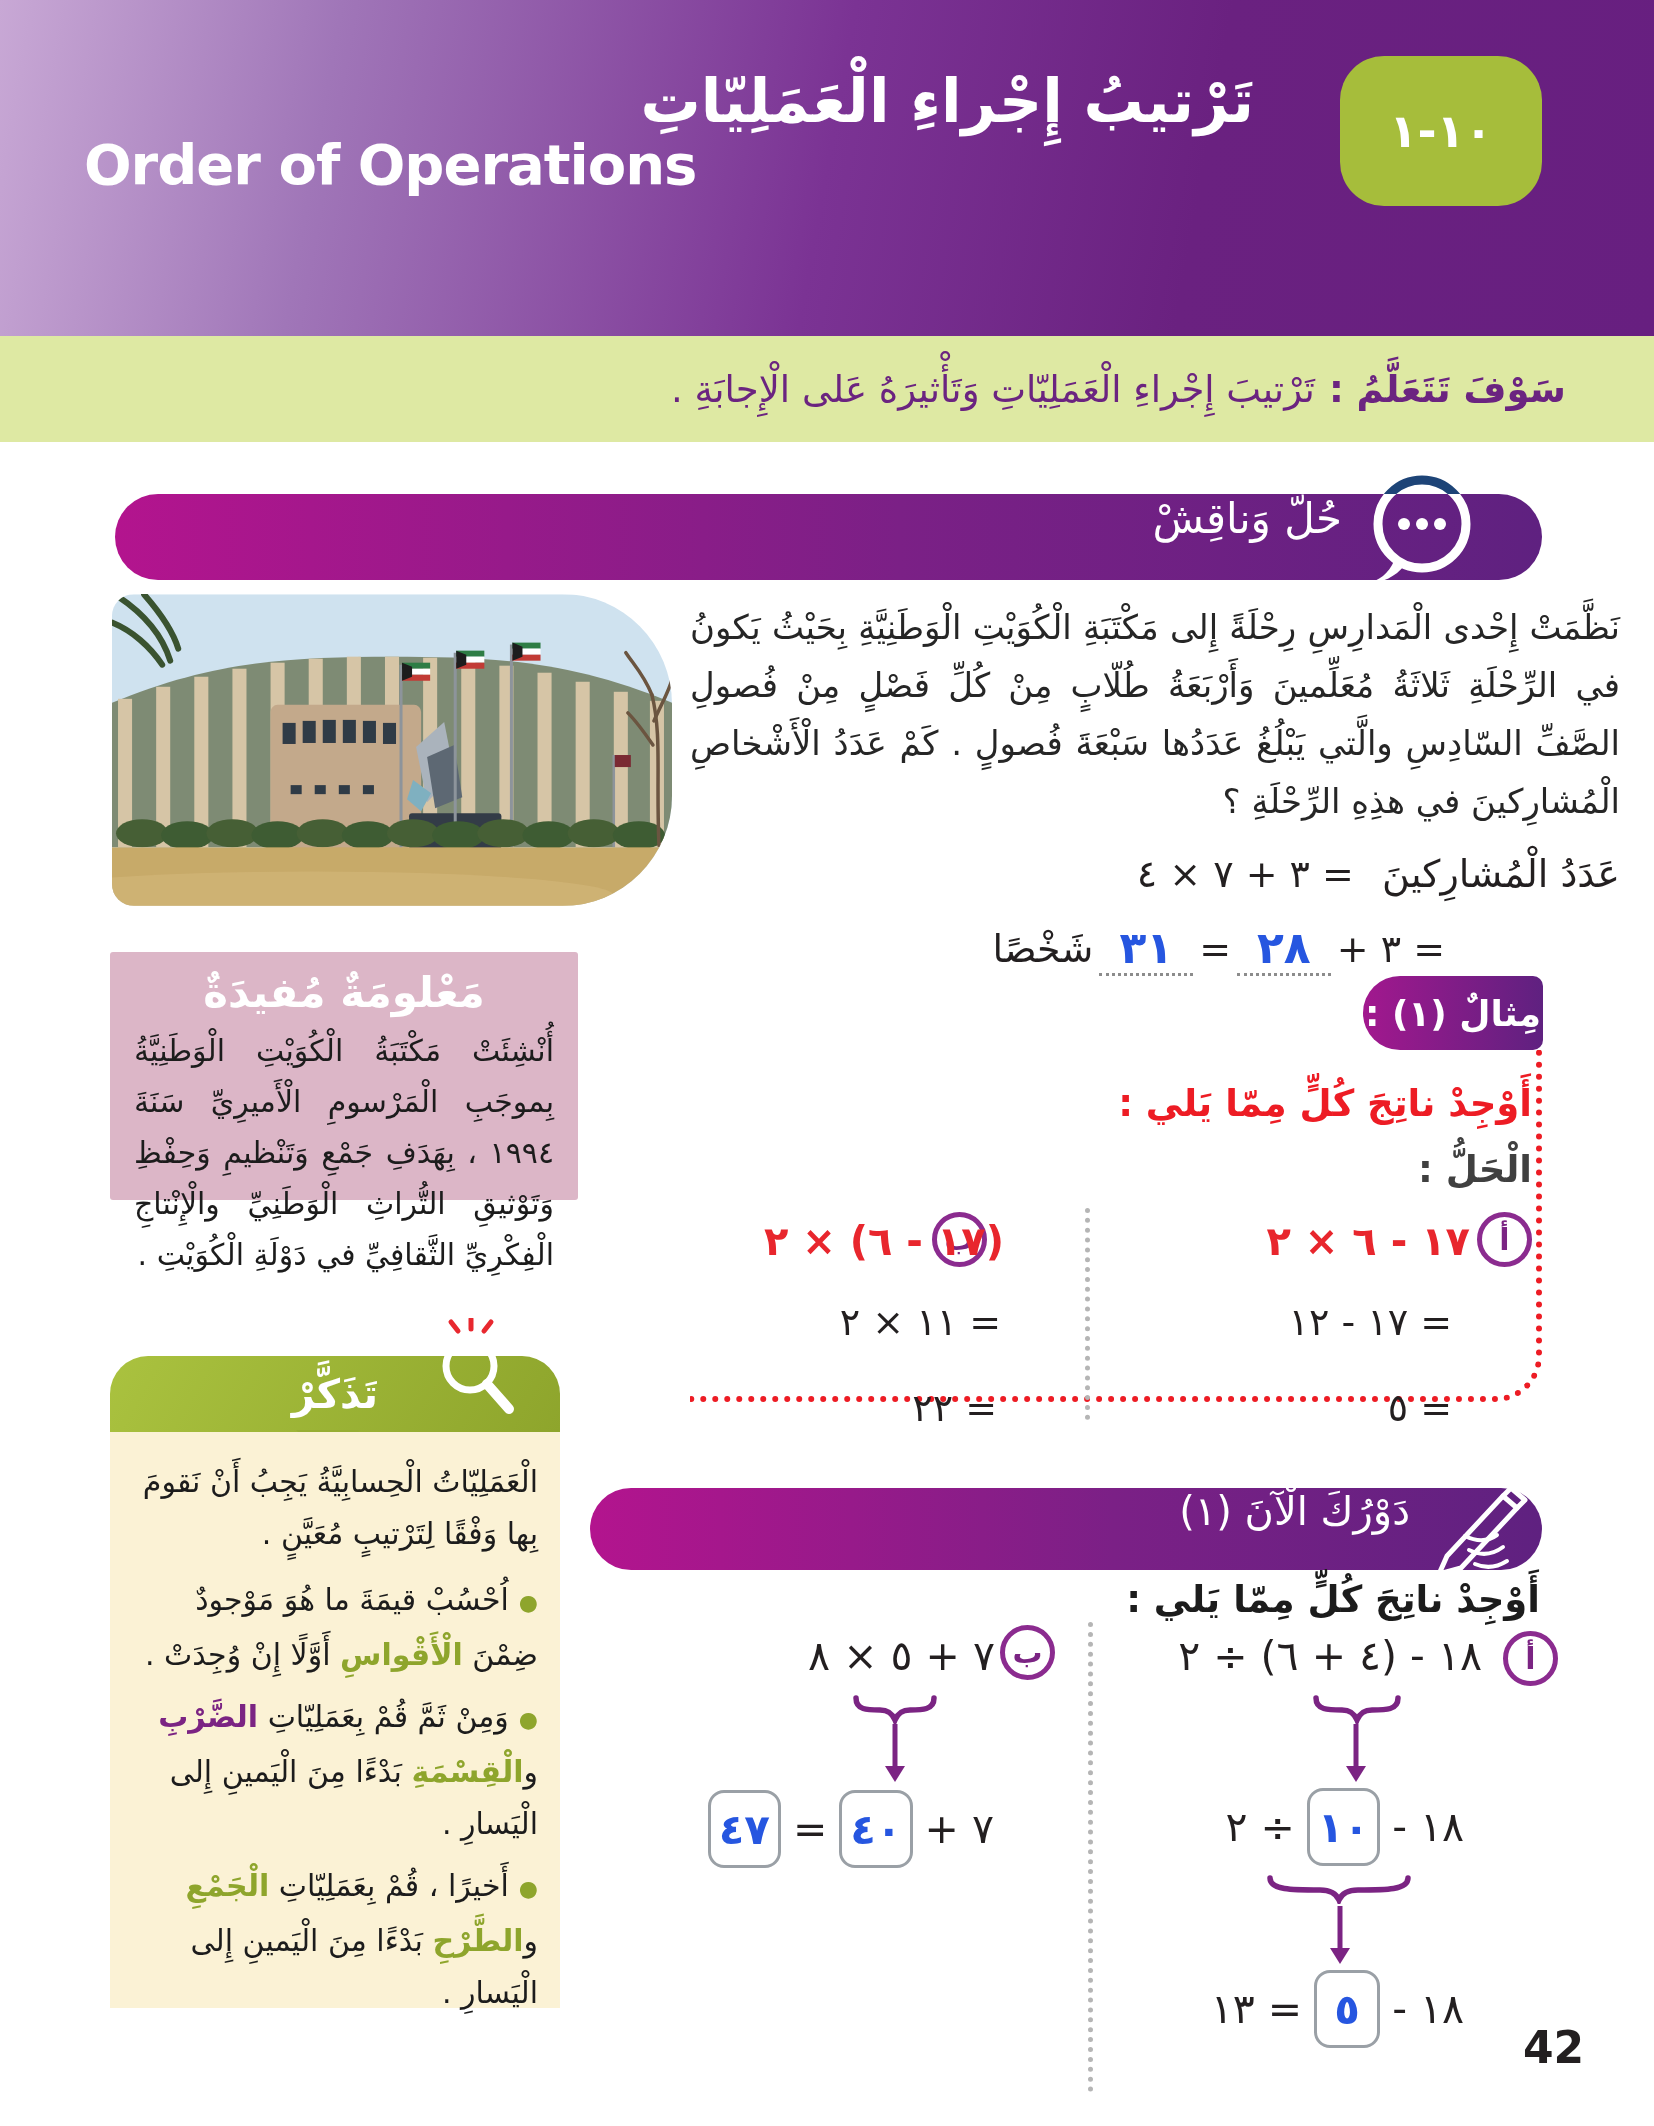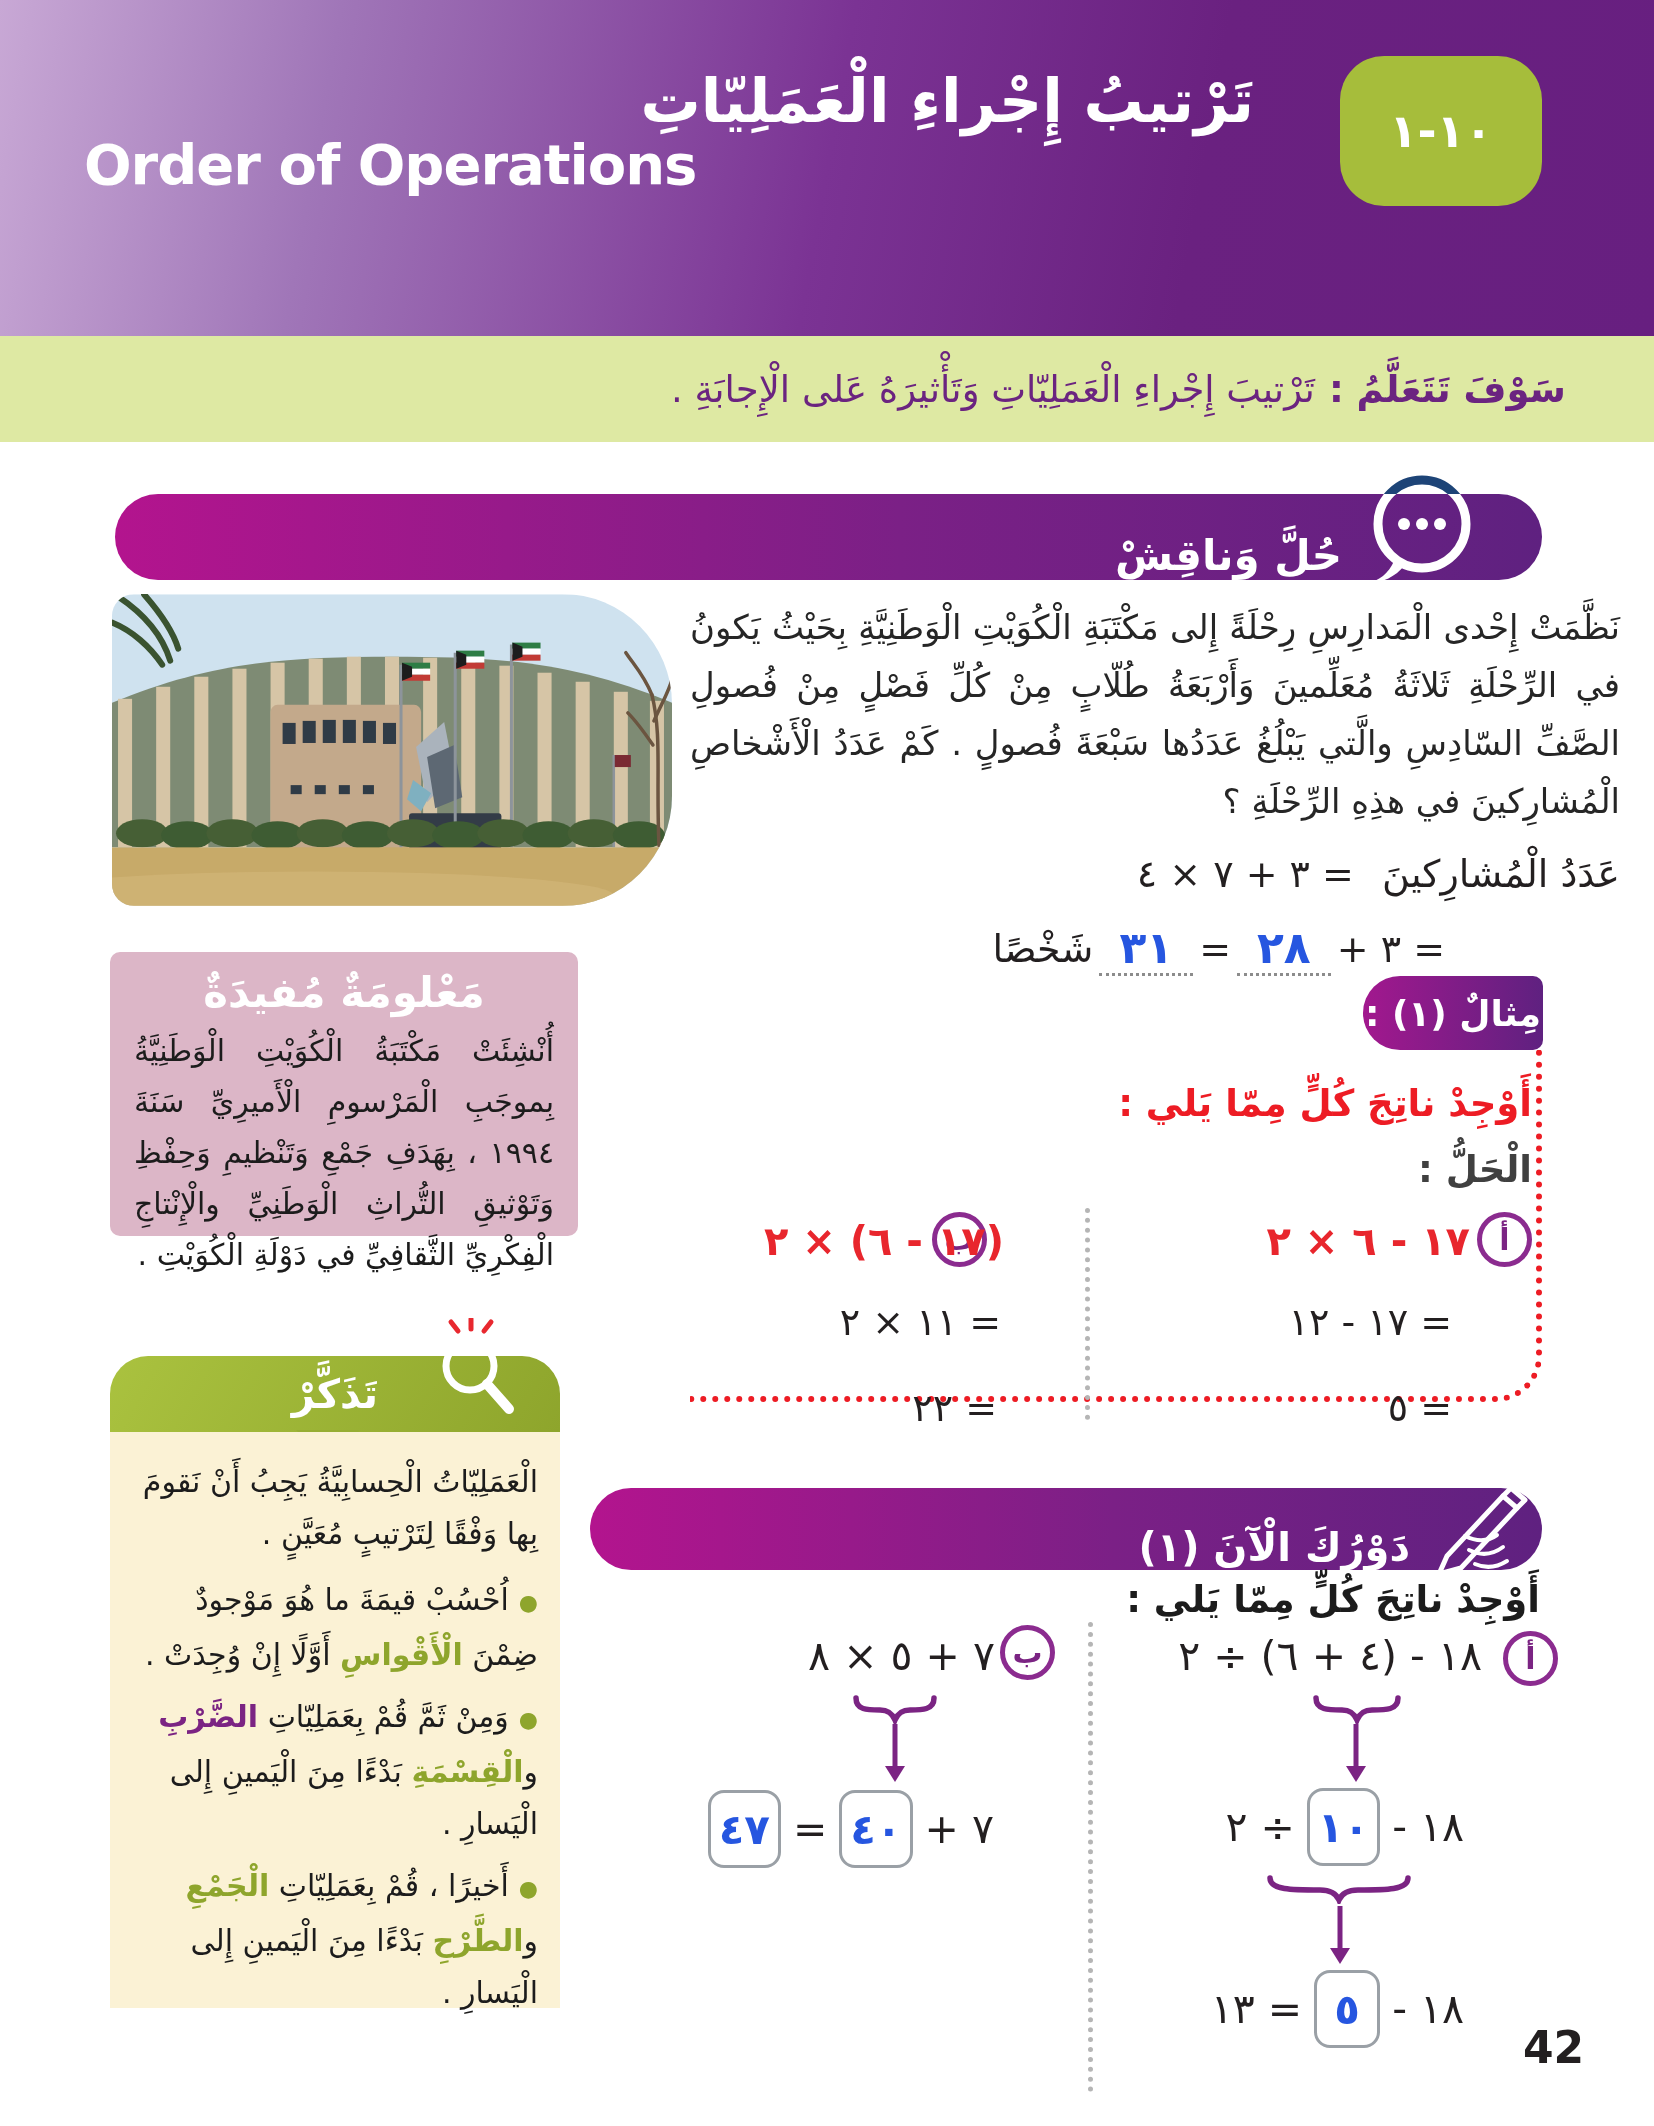--- a/index.html
+++ b/index.html
@@ -16,36 +16,36 @@
   .lesson-badge { top:56px; right:112px; width:202px; height:150px; background:#a6bd3b; border-radius:44px;
     display:flex; align-items:center; justify-content:center; color:#fff; font-size:46px; font-weight:bold; direction:ltr; }
 
   
   .objective { left:0; top:336px; width:1654px; height:106px; background:#dee9a3;
     display:flex; align-items:center; justify-content:flex-start; padding:0 88px; color:#6b2480; font-size:37px; }
   .objective .lead { font-weight:bold; margin-left:14px; }
 
   
   .pill { border-radius:43px; background:linear-gradient(to left,#5f2180 0%,#7b2086 45%,#b3148e 100%);
-    display:flex; align-items:flex-end; color:#fff; font-weight:bold; }
+    display:flex; align-items:flex-start; color:#fff; font-weight:normal; }
   .solve-pill { left:115px; top:494px; width:1427px; height:86px; font-size:42px; padding-right:200px; }
   .turn-pill  { left:590px; top:1488px; width:952px; height:82px; font-size:40px; padding-right:132px; }
 
   
   .photo { left:112px; top:594px; width:560px; height:312px; border-radius:22px 110px 110px 22px; overflow:hidden; }
 
   
   .problem { left:690px; top:598px; width:930px; color:#262626; font-size:34px; line-height:58px; text-align:justify; }
   .eq-line { display:flex; align-items:center; direction:rtl; color:#231f20; font-size:38px; }
   .eq1 { right:34px; top:852px; gap:28px; }
   .eq2 { right:209px; top:922px; }
   .hand-ans { color:#2656e0; font-weight:bold; font-size:44px; border-bottom:3px dotted #8c8c8c; padding:0 20px; margin:0 6px; }
 
   
-  .info-box { left:110px; top:952px; width:468px; height:284px; background:#dcb6c7; border-radius:10px; padding:16px 24px 8px 24px; }
+  .info-box { left:110px; top:952px; width:468px; height:248px; background:#dcb6c7; border-radius:3px; padding:16px 24px 8px 24px; }
   .info-title { color:#fff; font-size:42px; font-weight:bold; text-align:center; margin-bottom:8px; }
   .info-text { color:#1c1c1c; font-size:30px; line-height:51px; text-align:justify; }
 
   
   .example-badge { left:1363px; top:976px; width:180px; height:74px; border-radius:37px 10px 10px 37px;
     background:linear-gradient(to left,#5f2180 0%,#a2188e 100%);
     display:flex; align-items:center; justify-content:center; color:#fff; font-size:36px; font-weight:bold; }
   .example-border { left:690px; top:1050px; width:852px; height:352px;
     border-right:6px dotted #ed1c24; border-bottom:6px dotted #ed1c24; border-bottom-right-radius:46px; }
   .example-prompt { right:122px; top:1082px; color:#ed1c24; font-size:37px; font-weight:bold; }

